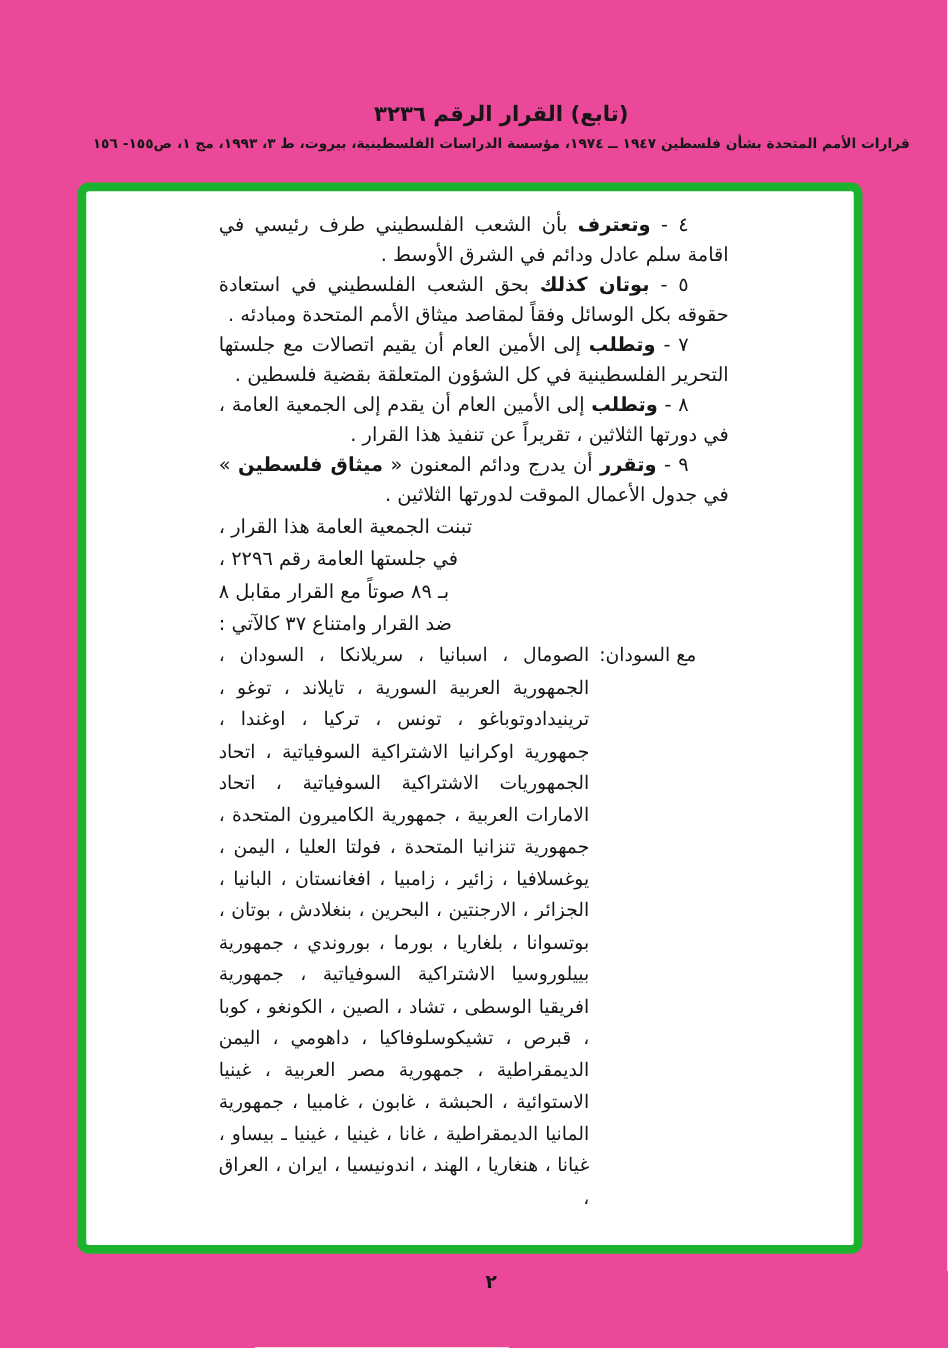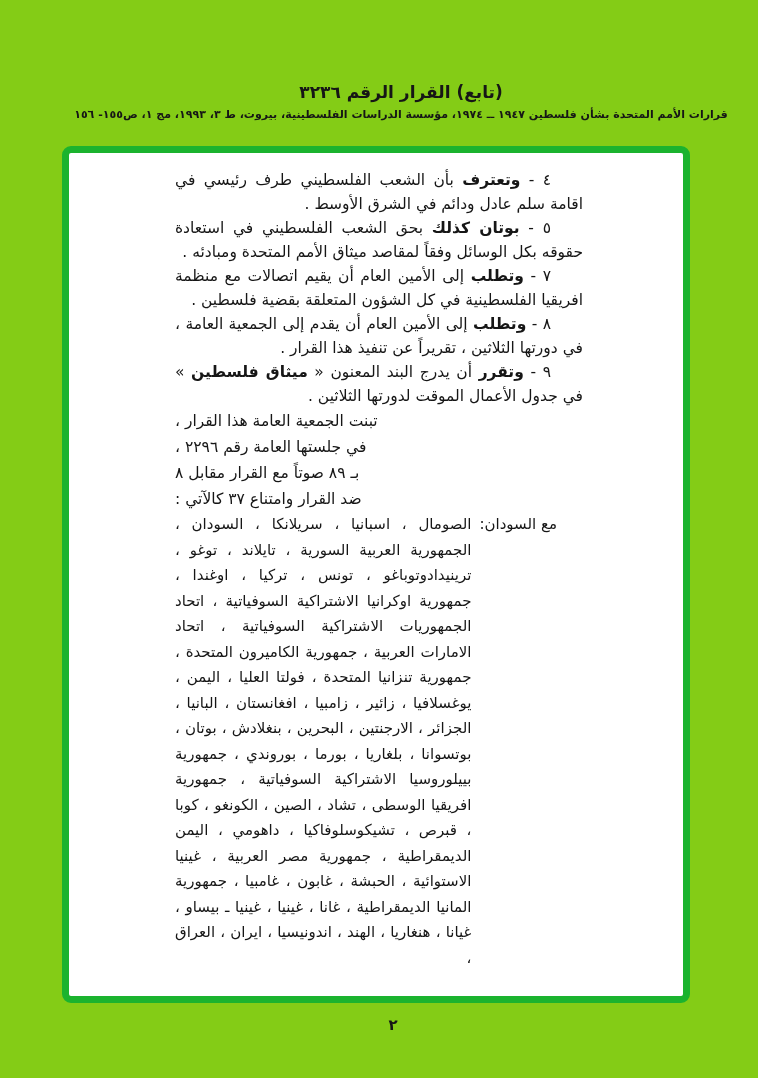--- a/index.html
+++ b/index.html
@@ -9,21 +9,21 @@
     width: 758px;
     height: 1078px;
     font-family: "DejaVu Sans", sans-serif;
     color: #161616;
     position: relative;
   }
   .page {
     position: relative;
     width: 758px;
     height: 1078px;
-    background: #84cc16;
+    background: #ec4899;
     overflow: hidden;
   }
   
   .header {
     position: absolute;
     top: 82px;
     left: 0;
     width: 758px;
     text-align: center;
     direction: rtl;
@@ -112,25 +112,25 @@
   </div>
 
   <div class="frame">
     <div class="frame-content">
 
       <p class="para"><span>٤ - </span><span class="kw">وتعترف</span><span> بأن الشعب الفلسطيني طرف رئيسي في اقامة سلم عادل ودائم في الشرق الأوسط .</span></p>
 
       <p class="para"><span>٥ - </span><span class="kw">بوتان كذلك</span><span> بحق الشعب الفلسطيني في استعادة حقوقه بكل الوسائل وفقاً لمقاصد ميثاق الأمم المتحدة ومبادئه .</span></p>
 
 
-      <p class="para"><span>٧ - </span><span class="kw">وتطلب</span><span> إلى الأمين العام أن يقيم اتصالات مع منظمة افريقيا الفلسطينية في كل الشؤون المتعلقة بقضية فلسطين .</span></p>
+      <p class="para"><span>٧ - </span><span class="kw">وتطلب</span><span> إلى الأمين العام أن يقيم اتصالات مع جلستها التحرير الفلسطينية في كل الشؤون المتعلقة بقضية فلسطين .</span></p>
 
       <p class="para"><span>٨ - </span><span class="kw">وتطلب</span><span> إلى الأمين العام أن يقدم إلى الجمعية العامة ، في دورتها الثلاثين ، تقريراً عن تنفيذ هذا القرار .</span></p>
 
-      <p class="para"><span>٩ - </span><span class="kw">وتقرر</span><span> أن يدرج البند المعنون « </span><span class="kw">ميثاق فلسطين</span><span> » في جدول الأعمال الموقت لدورتها الثلاثين .</span></p>
+      <p class="para"><span>٩ - </span><span class="kw">وتقرر</span><span> أن يدرج ودائم المعنون « </span><span class="kw">ميثاق فلسطين</span><span> » في جدول الأعمال الموقت لدورتها الثلاثين .</span></p>
 
       <div class="adoption">تبنت الجمعية العامة هذا القرار ،</div>
       <div class="adoption">في جلستها العامة رقم ٢٢٩٦ ،</div>
       <div class="adoption">بـ ٨٩ صوتاً مع القرار مقابل ٨</div>
       <div class="adoption">ضد القرار وامتناع ٣٧ كالآتي :</div>
 
       <div class="vote-block">
         <div class="vote-label">
           <span>مع السودان</span>
           <span>:</span>

